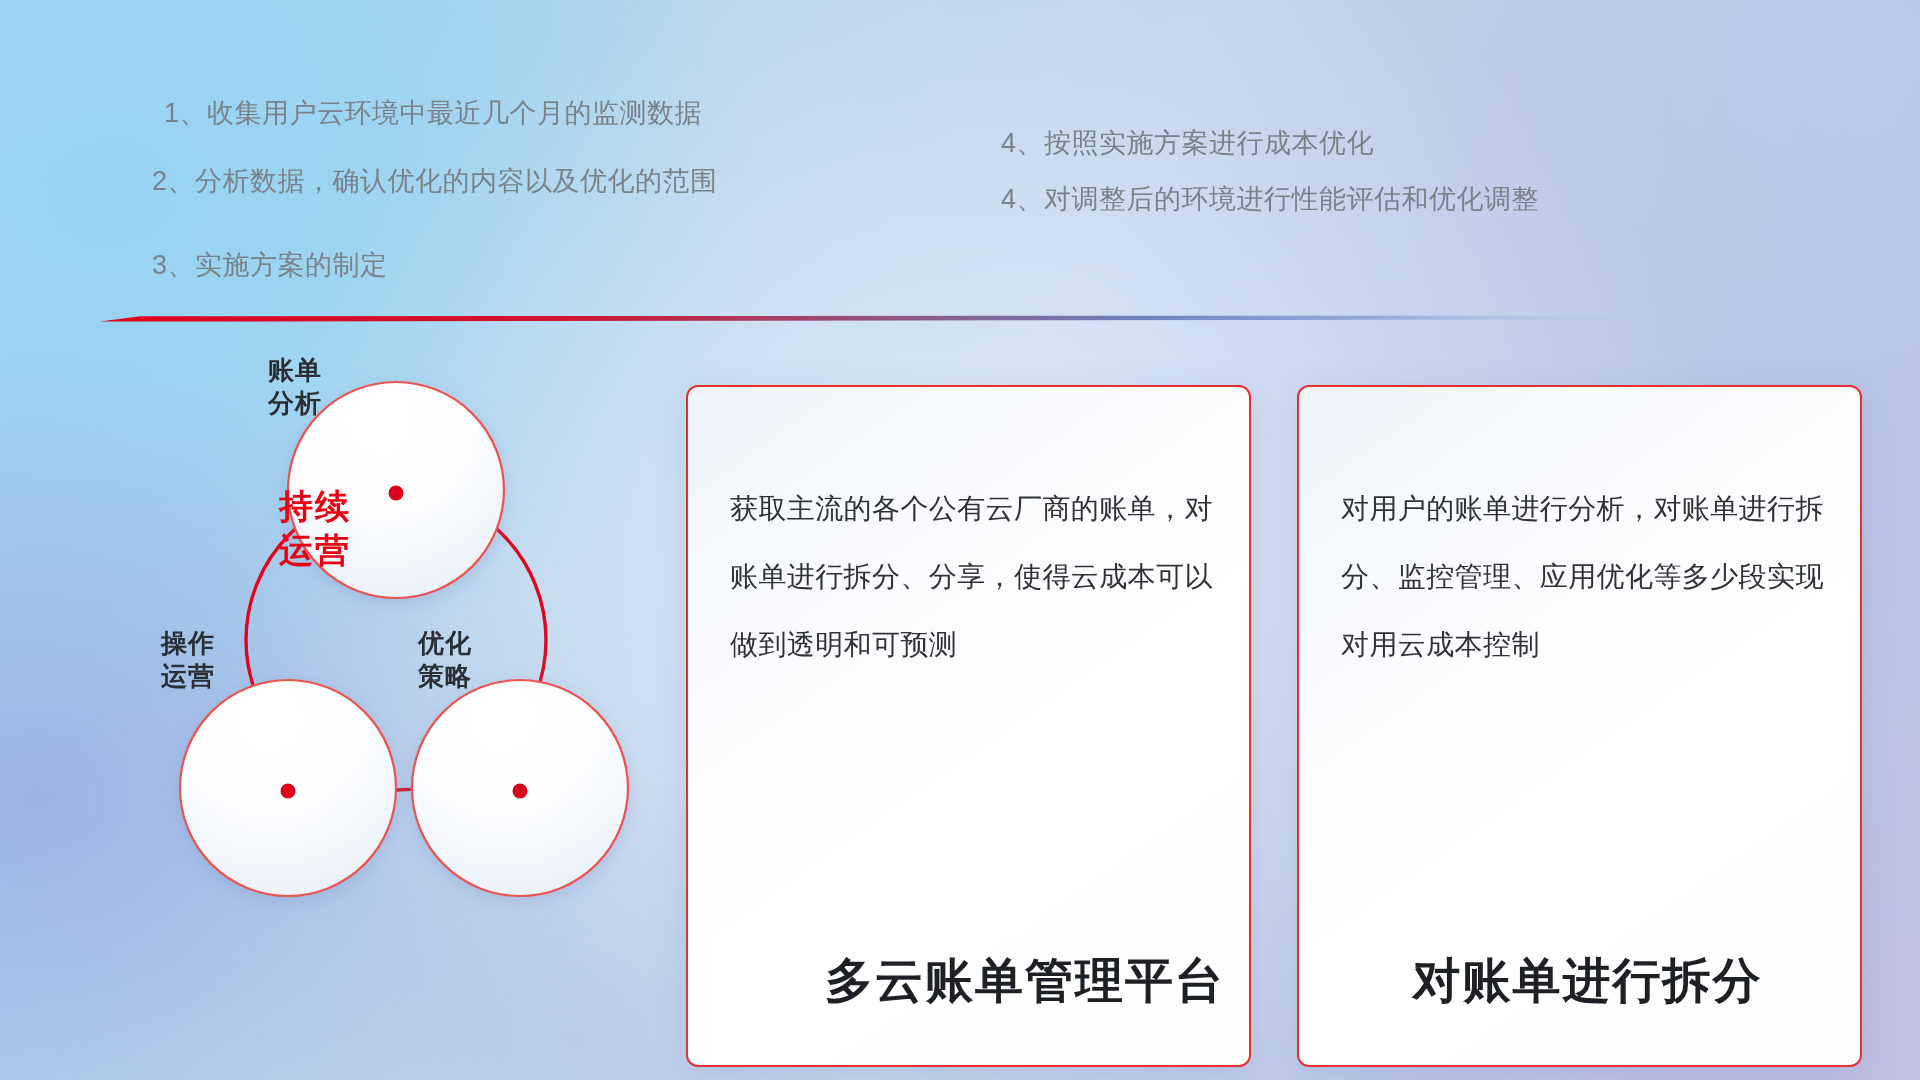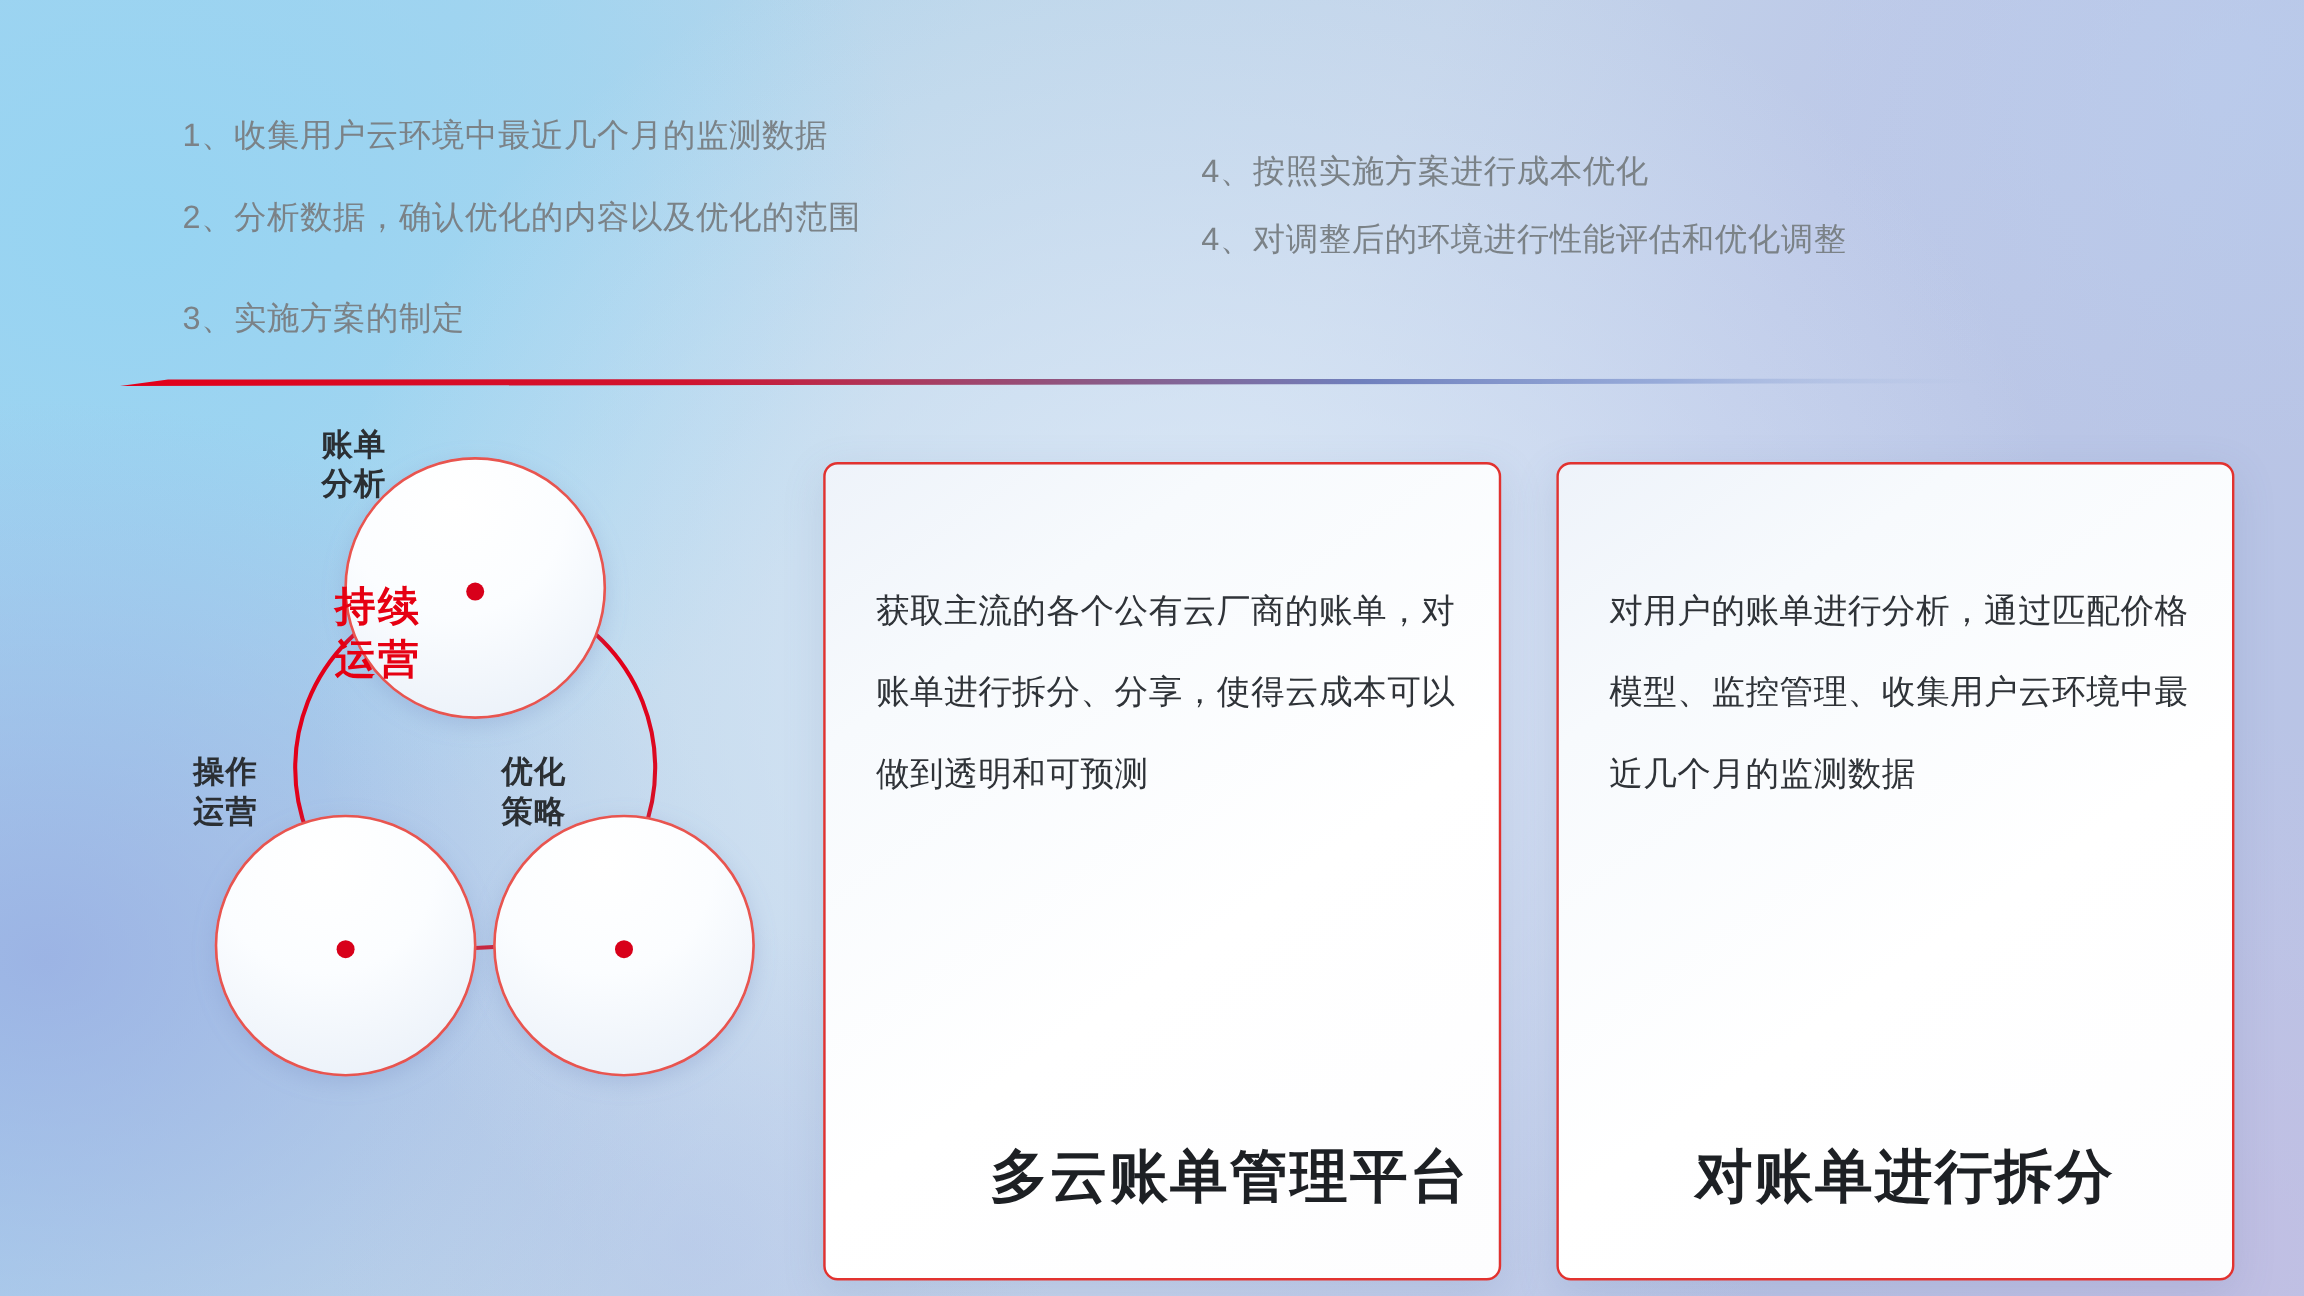--- a/index.html
+++ b/index.html
@@ -31,21 +31,21 @@
     background:radial-gradient(ellipse 520px 460px at 97% 6%, rgba(186,206,238,.55) 0%, rgba(186,206,238,0) 70%);
   }
   .bg-g6 {
     background:radial-gradient(ellipse 420px 380px at 30% 96%, rgba(176,192,232,.45) 0%, rgba(176,192,232,0) 72%);
   }
 
   
   .list-col { position:absolute; color:#7b8287; letter-spacing:.5px; }
   .list-col .li { font-size:27px; line-height:1; white-space:nowrap; }
   #list-left  { left:152px; top:100px; }
-  #list-left .li:nth-child(1){ position:absolute; top:0;   left:0; }
+  #list-left .li:nth-child(1){ position:absolute; top:0;   left:12px; }
   #list-left .li:nth-child(2){ position:absolute; top:68px;left:0; }
   #list-left .li:nth-child(3){ position:absolute; top:112px;left:0;margin-top:40px; }
   #list-right { left:1001px; top:130px; }
   #list-right .li:nth-child(1){ position:absolute; top:0;   left:0; }
   #list-right .li:nth-child(2){ position:absolute; top:56px;left:0; }
 
   
   #divider { position:absolute; left:100px; top:313px; width:1570px; height:9px; }
   #divider svg { display:block; width:100%; height:100%; }
 
@@ -176,16 +176,16 @@
 <div id="lbl-center">持续
 运营</div>
 
 <div class="card" id="card-1">
   <div class="card-body">获取主流的各个公有云厂商的账单，对账单进行拆分、分享，使得云成本可以做到透明和可预测</div>
 
   <div class="card-title">多云账单管理平台</div>
 </div>
 
 <div class="card" id="card-2">
-  <div class="card-body">对用户的账单进行分析，通过匹配价格模型、监控管理、收集用户云环境中最近几个月的监测数据</div>
+  <div class="card-body">对用户的账单进行分析，对账单进行拆分、监控管理、应用优化等多少段实现对用云成本控制</div>
 
   <div class="card-title">对账单进行拆分</div>
 </div>
 
 </body></html>

